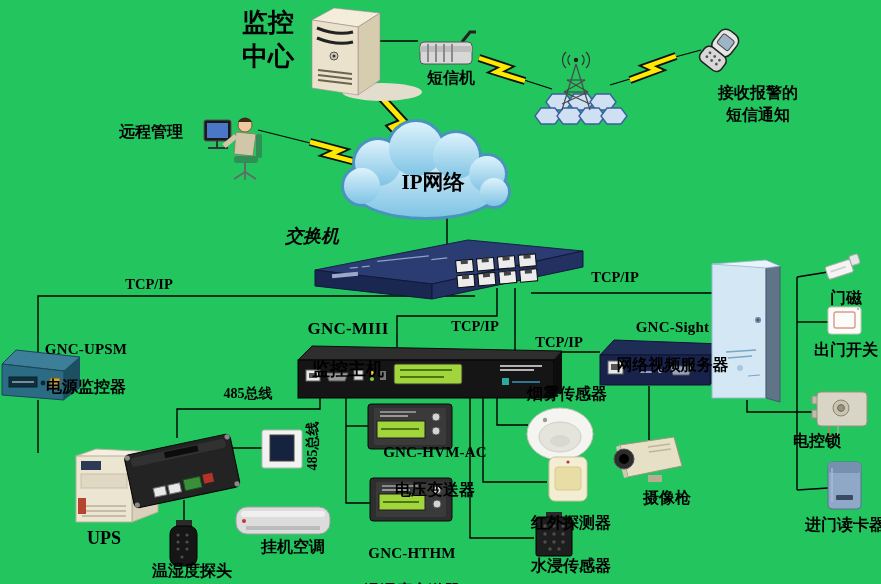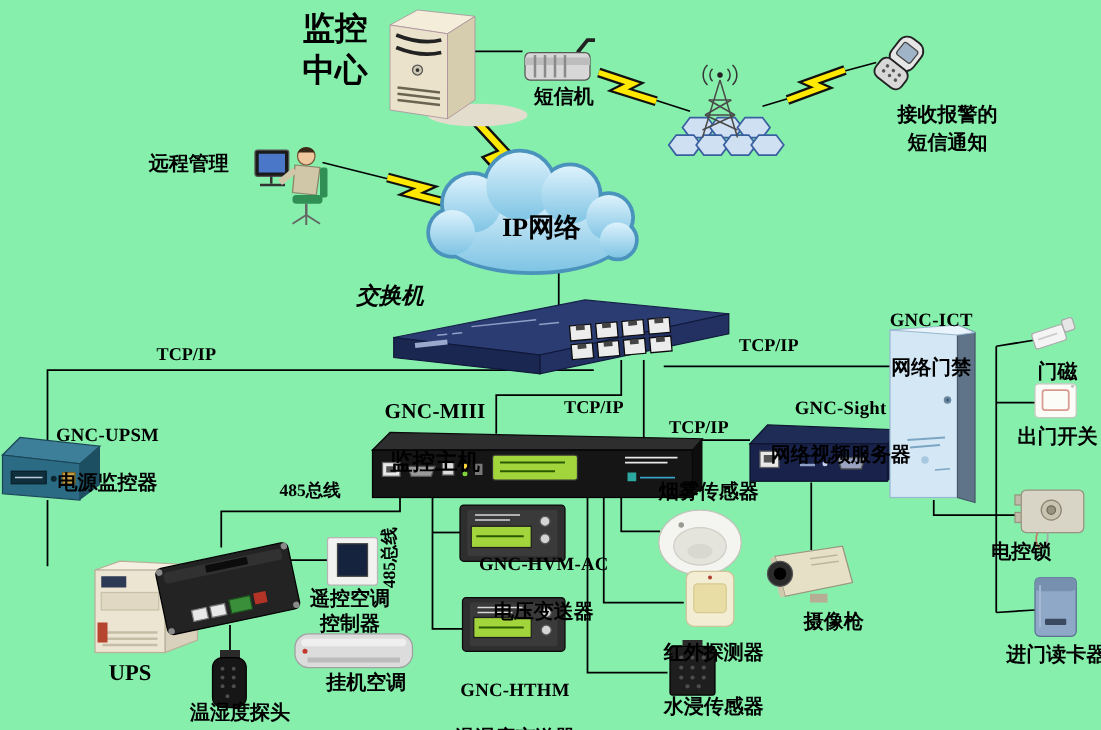--- a/index.html
+++ b/index.html
@@ -1,16 +1,16 @@
 <!DOCTYPE html>
 <html><head>
 <meta charset="utf-8">
 <style>
   html,body{margin:0;padding:0;background:#fff;}
-  .stage{position:relative;width:881px;height:584px;background:#86efac;overflow:hidden;
+  .stage{position:relative;width:881px;height:584px;background:#22c55e;overflow:hidden;
          font-family:"Liberation Serif","DejaVu Serif",serif;color:#000;}
   .layer{position:absolute;left:0;top:0;}
   .lbl{position:absolute;white-space:pre-line;text-align:center;font-weight:bold;
        line-height:1.22;font-size:16px;}
   .lbl .en{letter-spacing:.2px;}
   .big{font-size:26px;line-height:1.3;}
   .mid{font-size:18px;}
   .tcp{font-size:14.5px;}
   .bus{font-size:14px;}
   .vtext{transform:rotate(-90deg);transform-origin:center center;}
@@ -458,24 +458,20 @@
 
   <div class="lbl" style="left:388px;top:170px;width:90px;font-size:21px;">IP网络</div>
 
   <div class="lbl mid" style="left:277px;top:226px;width:70px;font-style:italic;">交换机</div>
 
   <div class="lbl tcp en" style="left:118px;top:276px;width:62px;">TCP/IP</div>
   <div class="lbl tcp en" style="left:444px;top:318px;width:62px;">TCP/IP</div>
   <div class="lbl tcp en" style="left:528px;top:334px;width:62px;">TCP/IP</div>
   <div class="lbl tcp en" style="left:584px;top:269px;width:62px;">TCP/IP</div>
 
-  <div class="lbl namesub" style="left:708px;top:228px;width:74px;">
-    <span class="nm en">GNC-ICT</span>
-    <span class="sb">网络门禁</span>
-  </div>
 
   <div class="lbl" style="left:818px;top:288px;width:56px;">门磁</div>
   <div class="lbl" style="left:806px;top:340px;width:80px;">出门开关</div>
   <div class="lbl" style="left:784px;top:433px;width:66px;font-family:Liberation Mono, monospace;">电控锁</div>
   <div class="lbl" style="left:800px;top:515px;width:90px;">进门读卡器</div>
 
   <div class="lbl namesub" style="left:600px;top:298px;width:145px;">
     <span class="nm en">GNC-Sight</span>
     <span class="sb">网络视频服务器</span>
   </div>
@@ -488,22 +484,20 @@
   </div>
 
   <div class="lbl namesub" style="left:296px;top:299px;width:104px;">
     <span class="nm en" style="font-size:17px;">GNC-MIII</span>
     <span class="sb" style="font-size:18px;">监控主机</span>
   </div>
 
   <div class="lbl en" style="left:78px;top:528px;width:52px;font-size:18px;">UPS</div>
 
 
-  <div class="lbl" style="left:240px;top:470px;width:80px;">遥控空调
-控制器</div>
 
   <div class="lbl" style="left:250px;top:537px;width:86px;">挂机空调</div>
 
   <div class="lbl" style="left:144px;top:561px;width:96px;">温湿度探头</div>
 
   <div class="lbl namesub" style="left:354px;top:423px;width:112px;margin-left:25px;">
     <span class="nm en">GNC-HVM-AC</span>
     <span class="sb">电压变送器</span>
   </div>
 

